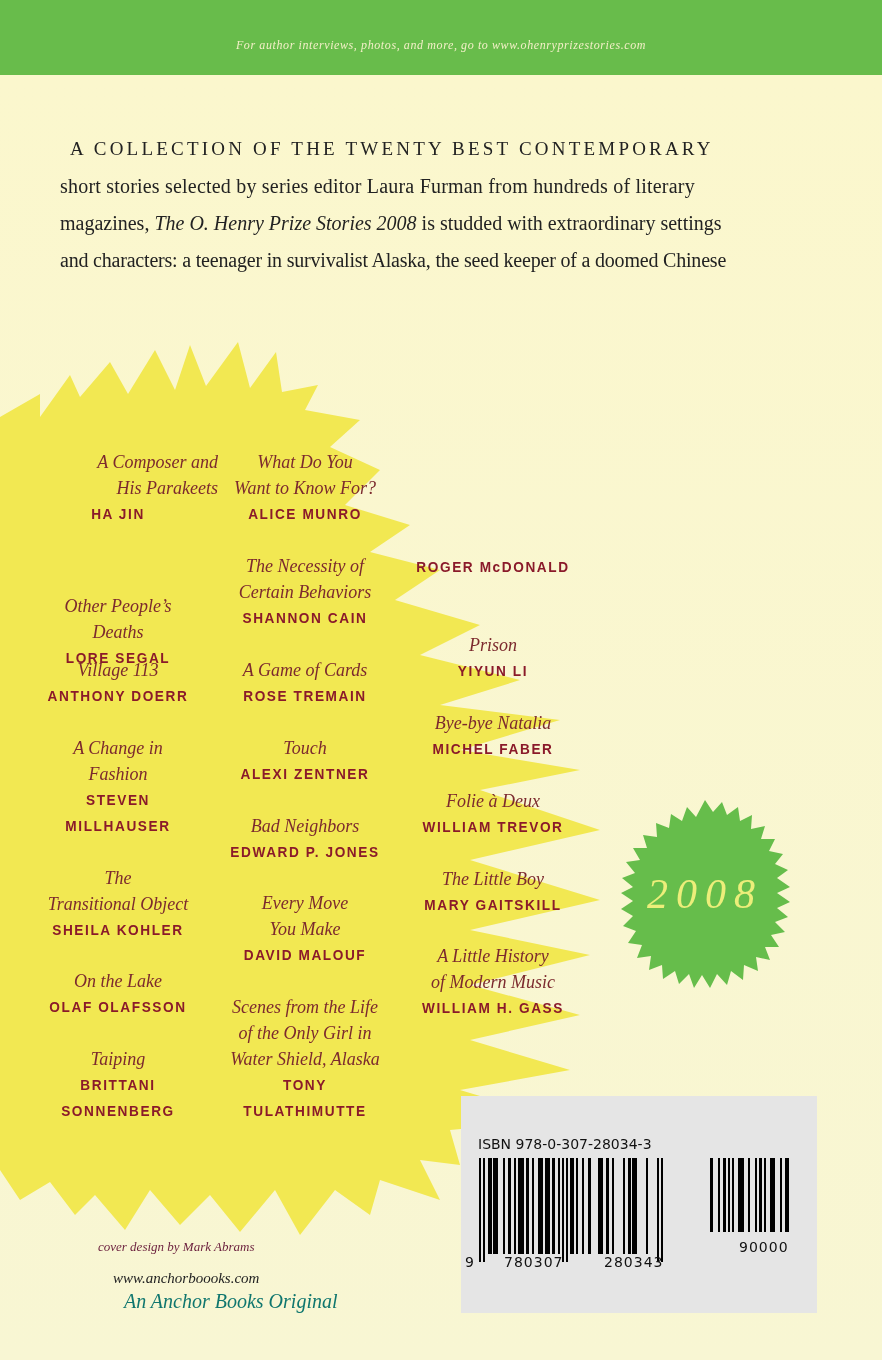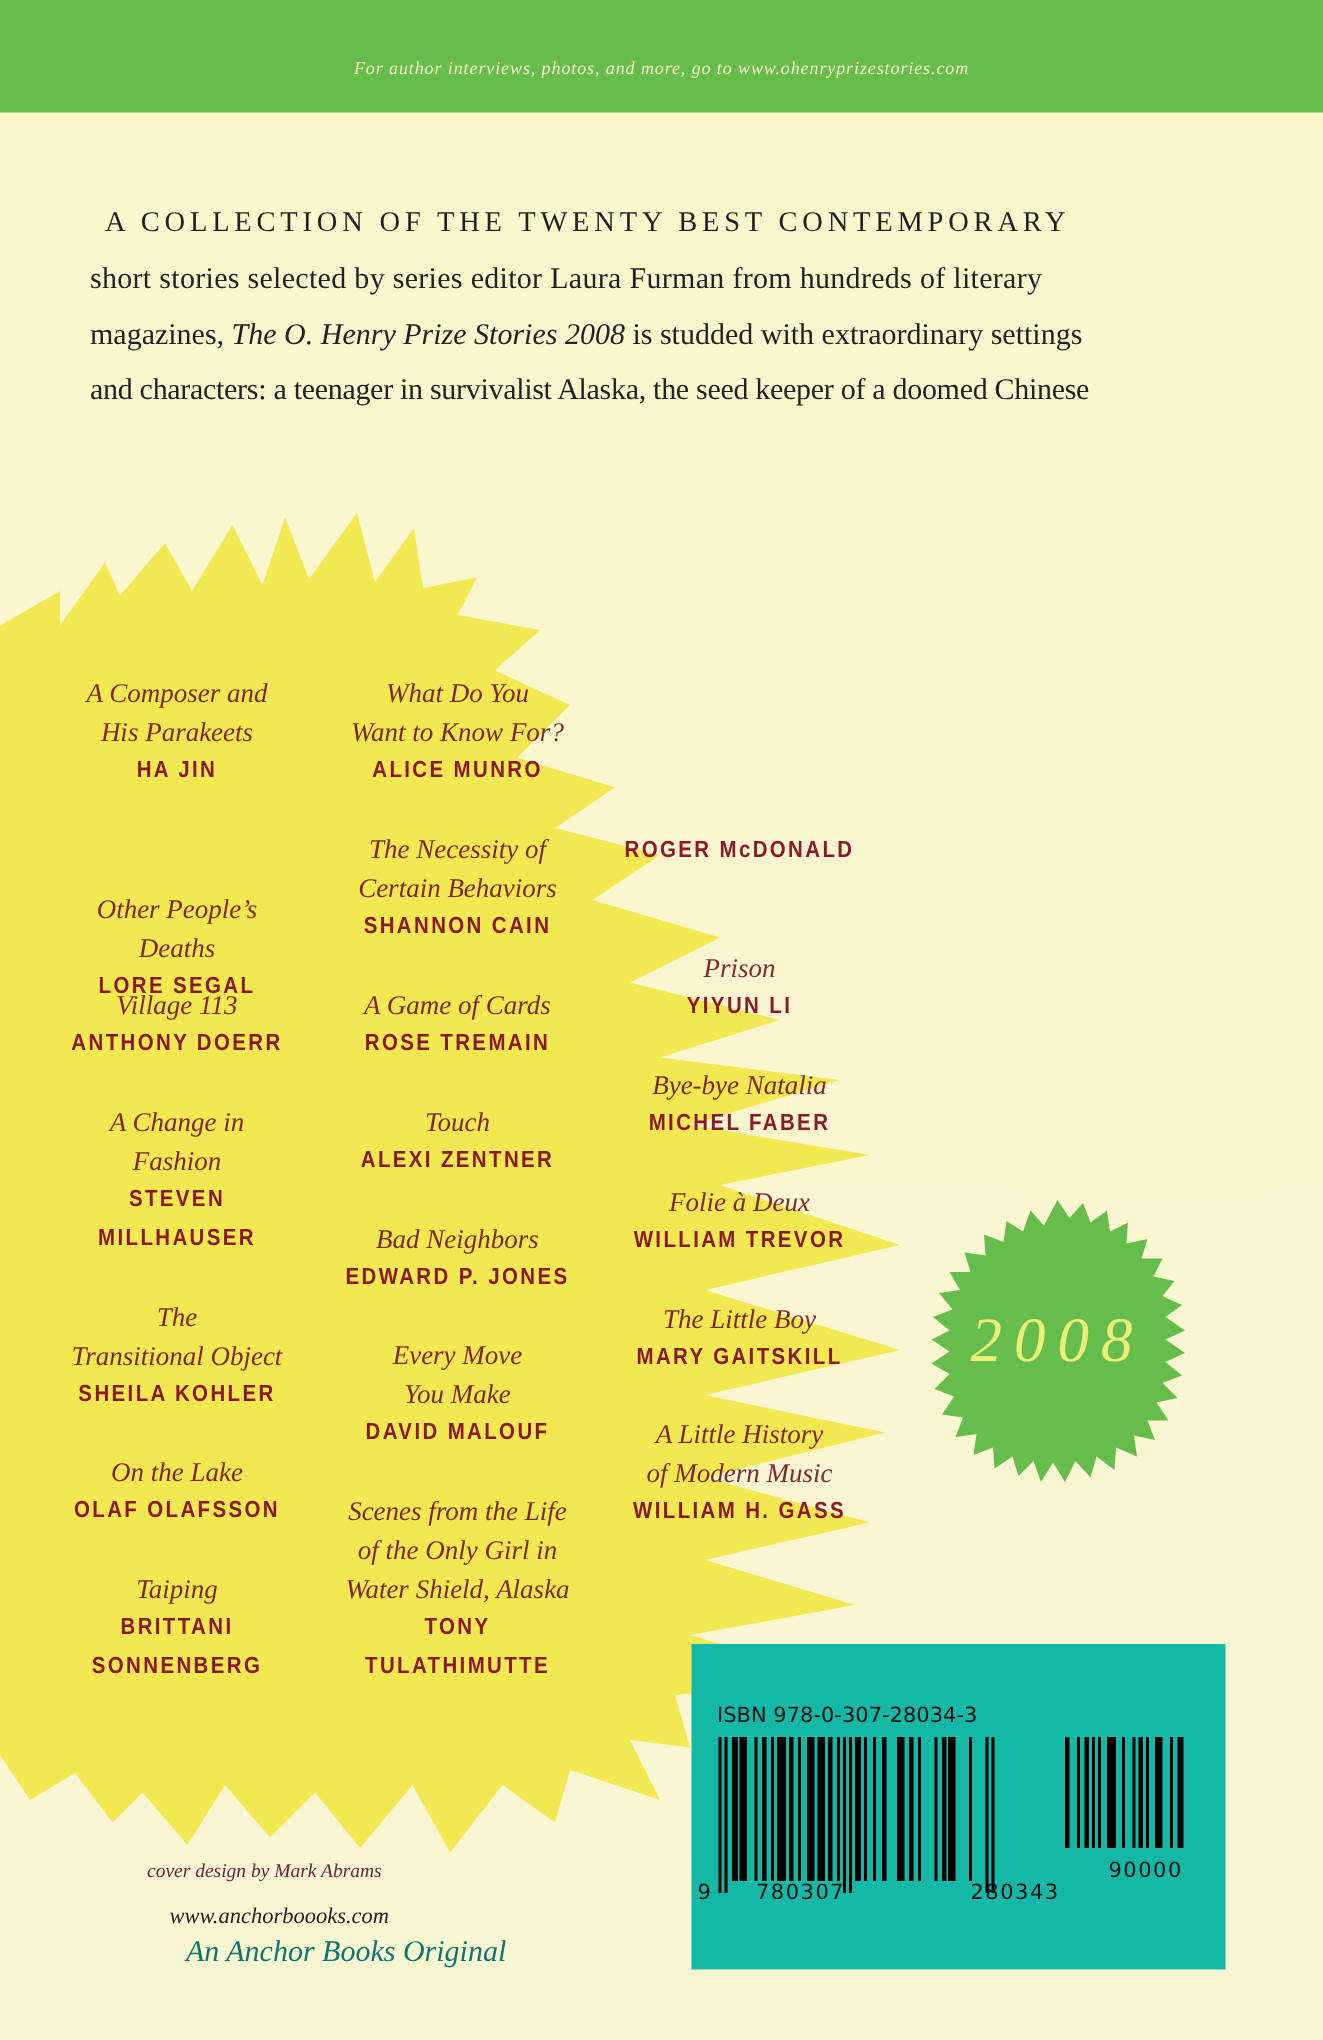--- a/index.html
+++ b/index.html
@@ -8,21 +8,21 @@
   .top-bar { position:absolute; left:0; top:0; width:882px; height:75px; background:#68bc4b; }
   .top-bar-text { position:absolute; left:0; top:38px; width:882px; text-align:center; color:#f4f0c8; font-style:italic; font-size:12px; letter-spacing:0.6px; font-family:"Liberation Serif", serif; }
   .burst { position:absolute; left:0; top:0; }
   .desc { position:absolute; color:#222; font-size:20px; font-family:"Liberation Serif", serif; }
   .desc-line { position:absolute; white-space:nowrap; }
   .story { position:absolute; text-align:center; color:#7c1a27; }
   .story .title { font-style:italic; font-size:18px; line-height:26px; color:#7c2a2e; font-family:"Liberation Serif", serif; }
   .story .author { font-family:"Liberation Sans", sans-serif; font-weight:bold; font-size:15.5px; letter-spacing:1.8px; line-height:26px; color:#8a1a2a; transform:scaleX(0.88); }
   .seal { position:absolute; left:605px; top:800px; }
   .seal-year { position:absolute; left:605px; top:870px; width:200px; text-align:center; font-style:italic; font-size:42px; letter-spacing:8px; color:#ecee7a; font-family:"Liberation Serif", serif; }
-  .barcode-box { position:absolute; left:461px; top:1096px; width:356px; height:217px; background:#14b8a6; }
+  .barcode-box { position:absolute; left:461px; top:1096px; width:356px; height:217px; background:#e5e5e5; }
   .isbn-label { position:absolute; left:17px; top:40px; font-family:"DejaVu Sans", sans-serif; font-size:14px; color:#111; }
   .bars { position:absolute; }
   .bar-digits { position:absolute; font-family:"DejaVu Sans", sans-serif; font-size:14px; color:#111; }
   .credit { position:absolute; left:98px; top:1239px; font-style:italic; font-size:13px; color:#6a1e3c; }
   .pub-url { position:absolute; left:113px; top:1270px; font-style:italic; font-size:15px; color:#222; }
   .pub-name { position:absolute; left:124px; top:1290px; font-style:italic; font-size:20px; color:#0f766e; }
 </style>
 </head>
 <body>
 
@@ -42,21 +42,21 @@
 
 <div class="desc">
   <div class="desc-line" style="left:70px;top:138px;letter-spacing:3.2px;font-size:19px;">A COLLECTION OF THE TWENTY BEST CONTEMPORARY</div>
   <div class="desc-line" style="left:60px;top:175px;letter-spacing:0.2px;">short stories selected by series editor Laura Furman from hundreds of literary</div>
   <div class="desc-line" style="left:60px;top:212px;"><span>magazines, </span><i>The O. Henry Prize Stories 2008</i><span> is studded with extraordinary settings</span></div>
   <div class="desc-line" style="left:60px;top:249px;letter-spacing:-0.2px;">and characters: a teenager in survivalist Alaska, the seed keeper of a doomed Chinese</div>
 
 </div>
 
 <div class="story" style="left:18px;top:449px;width:200px;">
-  <div class="title" style="white-space:pre-line;">A Composer and
+  <div class="title" style="white-space:pre-line;text-align:right;">A Composer and
 His Parakeets</div>
   <div class="author">HA JIN</div>
 </div>
 <div class="story" style="left:18px;top:553px;width:200px;">
   <div class="title" style="white-space:pre-line;margin-top:40px;">Other People’s
 Deaths</div>
   <div class="author">LORE SEGAL</div>
 </div>
 <div class="story" style="left:18px;top:657px;width:200px;">
   <div class="title">Village 113</div>
@@ -195,19 +195,19 @@
         <rect x="277" y="0" width="2" height="74"></rect>
       <rect x="281" y="0" width="3" height="74"></rect>
         <rect x="286" y="0" width="2" height="74"></rect>
       <rect x="292" y="0" width="5" height="74"></rect>
         <rect x="302" y="0" width="2" height="74"></rect>
       <rect x="307" y="0" width="4" height="74"></rect>
     </g>
   </svg>
   <div class="bar-digits" style="left:4px;top:158px;">9</div>
   <div class="bar-digits" style="left:43px;top:158px;letter-spacing:1px;">780307</div>
-  <div class="bar-digits" style="left:143px;top:158px;letter-spacing:1px;margin-left:43px;">280343</div>
+  <div class="bar-digits" style="left:143px;top:158px;letter-spacing:1px;">280343</div>
   <div class="bar-digits" style="left:278px;top:143px;letter-spacing:1px;">90000</div>
 </div>
 
 <div class="credit">cover design by Mark Abrams</div>
 <div class="pub-url">www.anchorboooks.com</div>
 <div class="pub-name">An Anchor Books Original</div>
 
 </body></html>

